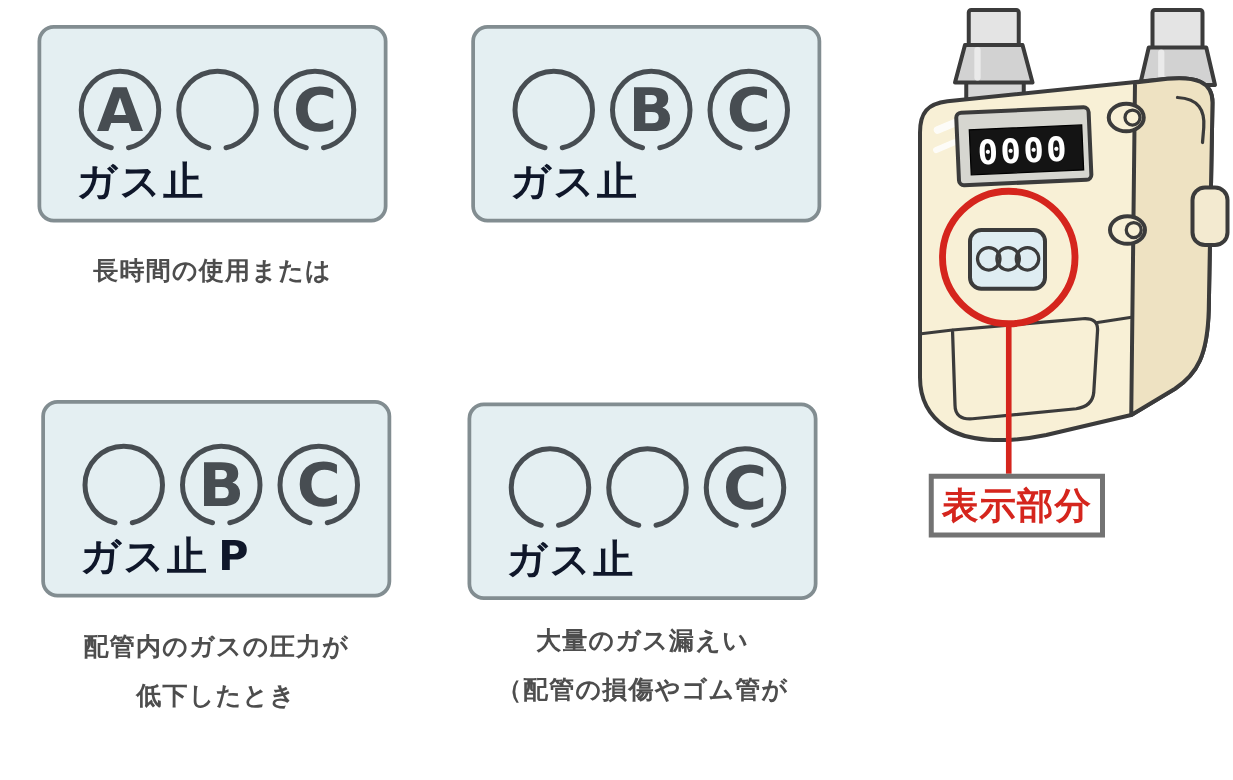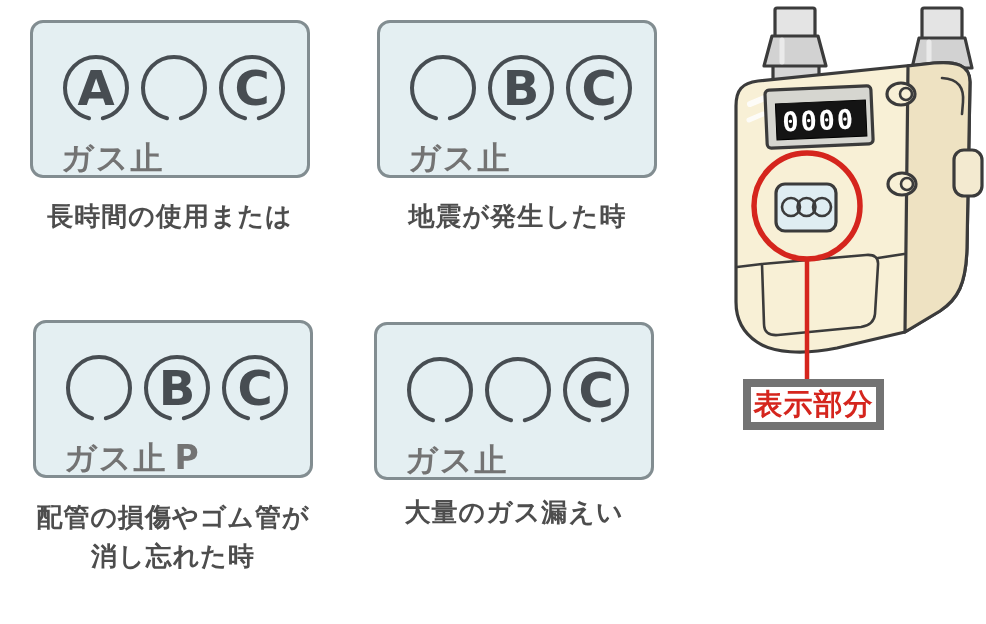--- a/index.html
+++ b/index.html
@@ -17,41 +17,41 @@
   .lamp{width:70px;height:70px;display:block;}
   .lamp-ring{
     fill:none;stroke:#474d52;stroke-width:4;
     stroke-dasharray:41.7 14 139.1;stroke-linecap:round;
   }
   .lamp-letter{
     fill:#474d52;font-family:"DejaVu Sans","Liberation Sans",sans-serif;
     font-weight:bold;font-size:48px;text-anchor:middle;
   }
   .status{
-    margin-top:14px;display:flex;align-items:baseline;
-    font-weight:bold;font-size:32px;color:#737373;letter-spacing:2px;
+    margin-top:1px;display:flex;align-items:baseline;
+    font-weight:bold;font-size:32px;color:#0f172a;letter-spacing:2px;
   }
   .status .suffix{margin-left:7px;font-size:33px;letter-spacing:0;}
   
   .caption{
     position:absolute;text-align:center;font-weight:bold;color:#4d4d4d;
-    font-size:26px;line-height:39px;letter-spacing:1px;white-space:nowrap;
+    font-size:20px;line-height:39px;letter-spacing:1px;white-space:nowrap;
   }
   
   .meter-svg{position:absolute;left:716px;top:2px;width:270px;height:440px;}
   .outline{stroke:#3b3b3b;stroke-width:3.2;stroke-linejoin:round;stroke-linecap:round;}
   .thin{stroke:#3b3b3b;stroke-width:2.6;fill:none;stroke-linejoin:round;stroke-linecap:round;}
   .counter-text{
     fill:#ffffff;font-family:"DejaVu Sans Mono","Liberation Mono",monospace;
     font-weight:bold;font-size:27px;letter-spacing:2px;
   }
   
   .callout{
     position:absolute;left:743px;top:379px;width:141px;height:51px;
-    box-sizing:border-box;background:#ffffff;border:8px solid #737373;
+    box-sizing:border-box;background:#ffffff;border:4px solid #737373;
     display:flex;align-items:center;justify-content:center;
     color:#d5251d;font-weight:bold;font-size:29px;letter-spacing:1px;white-space:nowrap;
   }
 </style>
 </head>
 <body>
 
 <div class="panel" style="left:30px;top:20px">
   <div class="lamps">
     <svg class="lamp" viewBox="0 0 70 70">
@@ -90,21 +90,20 @@
       <circle class="lamp-ring" cx="35" cy="35" r="31"></circle>
       <text class="lamp-letter" x="35" y="52">C</text>
     </svg>
   </div>
   <div class="status">
     <span>ガス止</span>
     <span class="suffix"></span>
   </div>
 </div>
 <div class="caption" style="left:360px;top:197px;width:315px">
-  <div>地震が発生した時</div>
 </div>
 
 <div class="panel" style="left:33px;top:320px">
   <div class="lamps">
     <svg class="lamp" viewBox="0 0 70 70">
       <circle class="lamp-ring" cx="35" cy="35" r="31"></circle>
       <text class="lamp-letter" x="35" y="52"></text>
     </svg>
     <svg class="lamp" viewBox="0 0 70 70">
       <circle class="lamp-ring" cx="35" cy="35" r="31"></circle>
@@ -114,22 +113,22 @@
       <circle class="lamp-ring" cx="35" cy="35" r="31"></circle>
       <text class="lamp-letter" x="35" y="52">C</text>
     </svg>
   </div>
   <div class="status">
     <span>ガス止</span>
     <span class="suffix">P</span>
   </div>
 </div>
 <div class="caption" style="left:8px;top:498px;width:330px">
-  <div>配管の損傷やゴム管が</div>
-  <div>消し忘れた時</div>
+  <div>配管内のガスの圧力が</div>
+  <div>低下したとき</div>
 </div>
 
 <div class="panel" style="left:374px;top:322px">
   <div class="lamps">
     <svg class="lamp" viewBox="0 0 70 70">
       <circle class="lamp-ring" cx="35" cy="35" r="31"></circle>
       <text class="lamp-letter" x="35" y="52"></text>
     </svg>
     <svg class="lamp" viewBox="0 0 70 70">
       <circle class="lamp-ring" cx="35" cy="35" r="31"></circle>
@@ -140,20 +139,21 @@
       <text class="lamp-letter" x="35" y="52">C</text>
     </svg>
   </div>
   <div class="status">
     <span>ガス止</span>
     <span class="suffix"></span>
   </div>
 </div>
 <div class="caption" style="left:349px;top:493px;width:330px">
   <div>大量のガス漏えい</div>
+  <div>（配管の損傷やゴム管が</div>
 </div>
 
 <svg class="meter-svg" viewBox="0 0 270 440">
 
   <g>
     <rect x="57" y="60" width="46" height="22" fill="#d6d6d6" class="outline"></rect>
     <rect x="59" y="6" width="40" height="32" rx="2" fill="#e4e4e4" class="outline"></rect>
     <path d="M56 34 L102 34 L110 64 L48 64 Z" fill="#d2d2d2" class="outline"></path>
     <path d="M66 38 L66 60" stroke="#ffffff" stroke-width="5" stroke-linecap="round" opacity="0.55"></path>
   </g>

